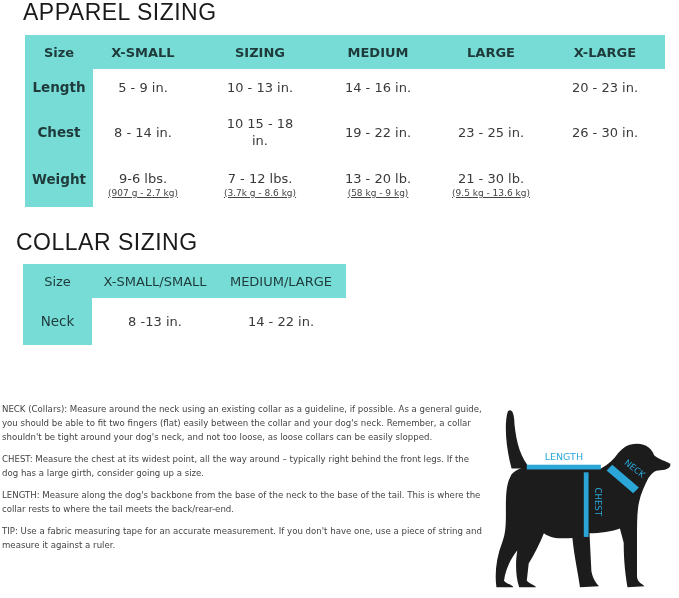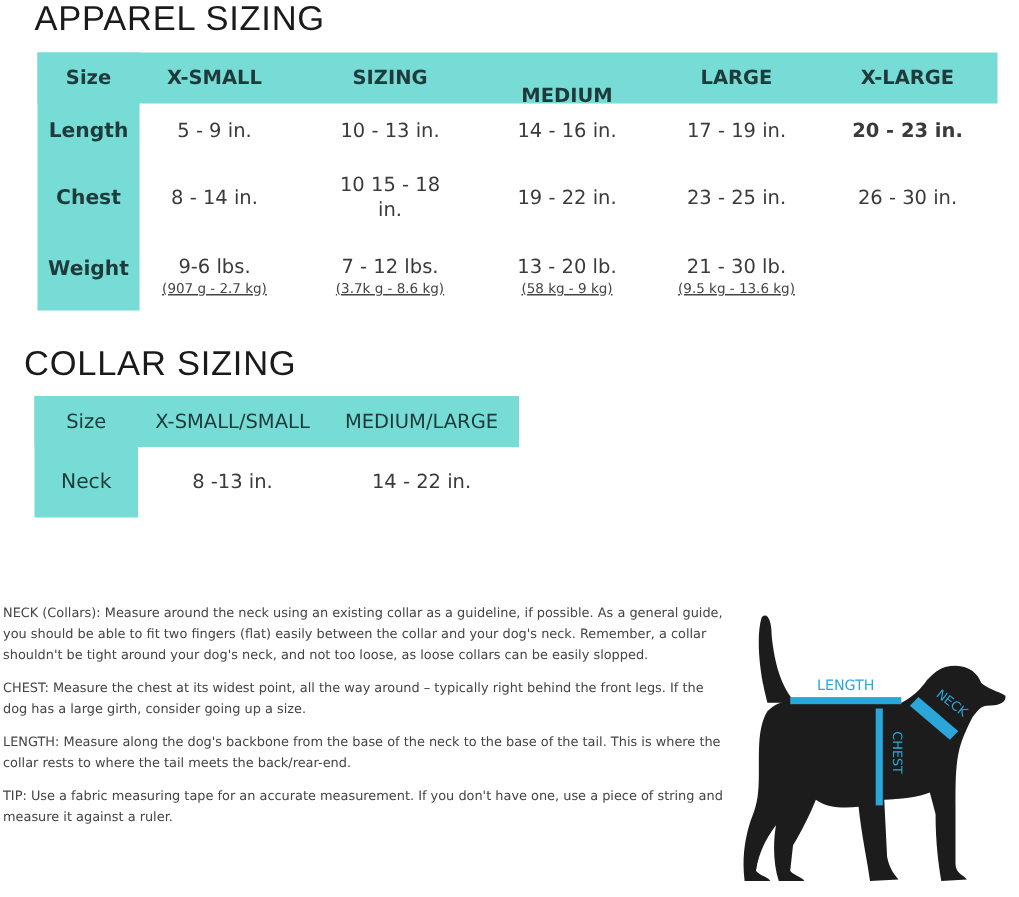--- a/index.html
+++ b/index.html
@@ -23,30 +23,29 @@
 
 <h1 class="section-title" style="left:23px; top:-1px;">APPAREL SIZING</h1>
 
 <div class="tbl" style="left:25px; top:35px; width:640px; height:172px;">
   <div class="hdr" style="height:34px;"></div>
   <div class="lcol" style="width:68px;"></div>
 
   <div class="cell hcell" style="left:0; top:0; width:68px; height:34px;">Size</div>
   <div class="cell hcell" style="left:68px; top:0; width:100px; height:34px;">X-SMALL</div>
   <div class="cell hcell" style="left:185px; top:0; width:100px; height:34px;">SIZING</div>
-  <div class="cell hcell" style="left:303px; top:16px; width:100px; height:27px;">MEDIUM</div>
+  <div class="cell hcell" style="left:303px; top:4px; width:100px; height:27px;">MEDIUM</div>
   <div class="cell hcell" style="left:416px; top:0; width:100px; height:34px;">LARGE</div>
   <div class="cell hcell" style="left:530px; top:0; width:100px; height:34px;">X-LARGE</div>
 
   <div class="cell rlabel" style="left:0; top:38px; width:68px; height:28px;">Length</div>
   <div class="cell val" style="left:68px; top:38px; width:100px; height:28px;">5 - 9 in.</div>
   <div class="cell val" style="left:185px; top:38px; width:100px; height:28px;">10 - 13 in.</div>
   <div class="cell val" style="left:303px; top:38px; width:100px; height:28px;">14 - 16 in.</div>
-  <div class="cell val" style="left:416px; top:38px; width:100px; height:28px;">17 - 19 in.</div>
-  <div class="cell val" style="left:530px; top:38px; width:100px; height:28px;font-weight:bold;">20 - 23 in.</div>
+  <div class="cell val" style="left:530px; top:38px; width:100px; height:28px;">20 - 23 in.</div>
 
   <div class="cell rlabel" style="left:0; top:80px; width:68px; height:34px;">Chest</div>
   <div class="cell val" style="left:68px; top:80px; width:100px; height:34px;">8 - 14 in.</div>
   <div class="cell val" style="left:200px; top:80px; width:70px; height:34px;">10 15 - 18 in.</div>
   <div class="cell val" style="left:303px; top:80px; width:100px; height:34px;">19 - 22 in.</div>
   <div class="cell val" style="left:416px; top:80px; width:100px; height:34px;">23 - 25 in.</div>
   <div class="cell val" style="left:530px; top:80px; width:100px; height:34px;">26 - 30 in.</div>
 
   <div class="cell rlabel" style="left:0; top:130px; width:68px; height:28px;">Weight</div>
   <div class="cell" style="left:60px; top:132px; width:116px; height:34px;">

